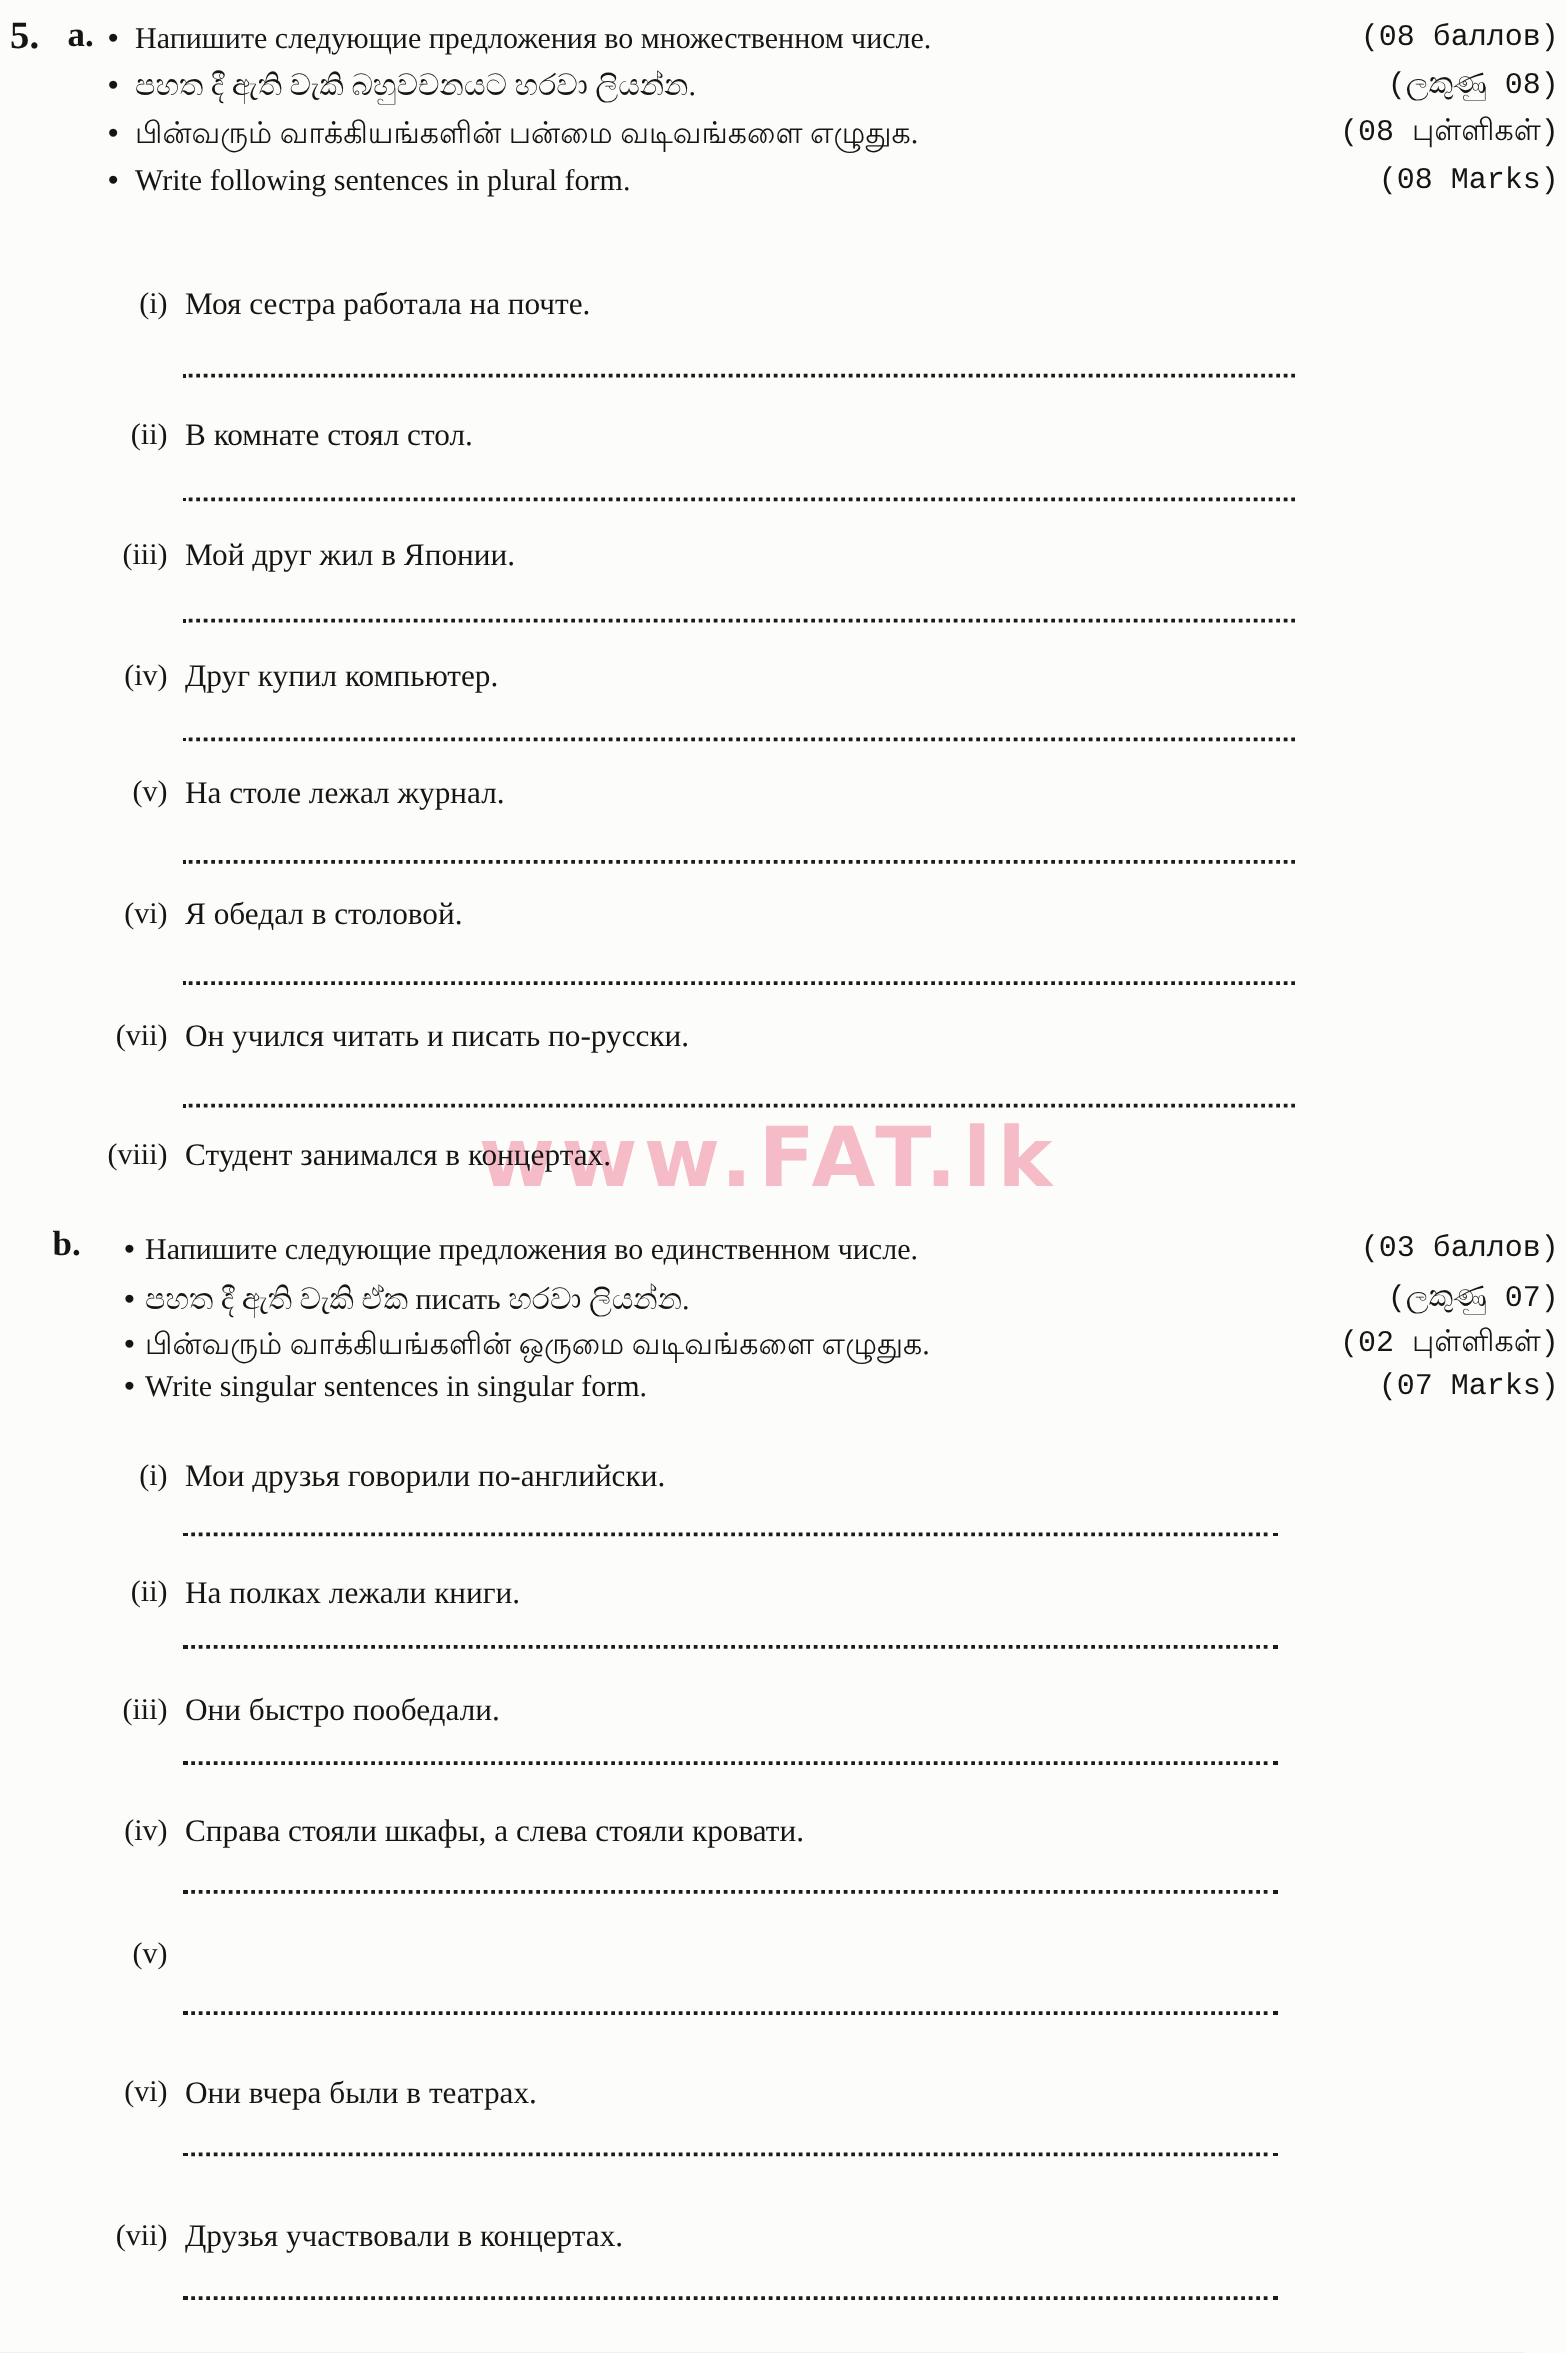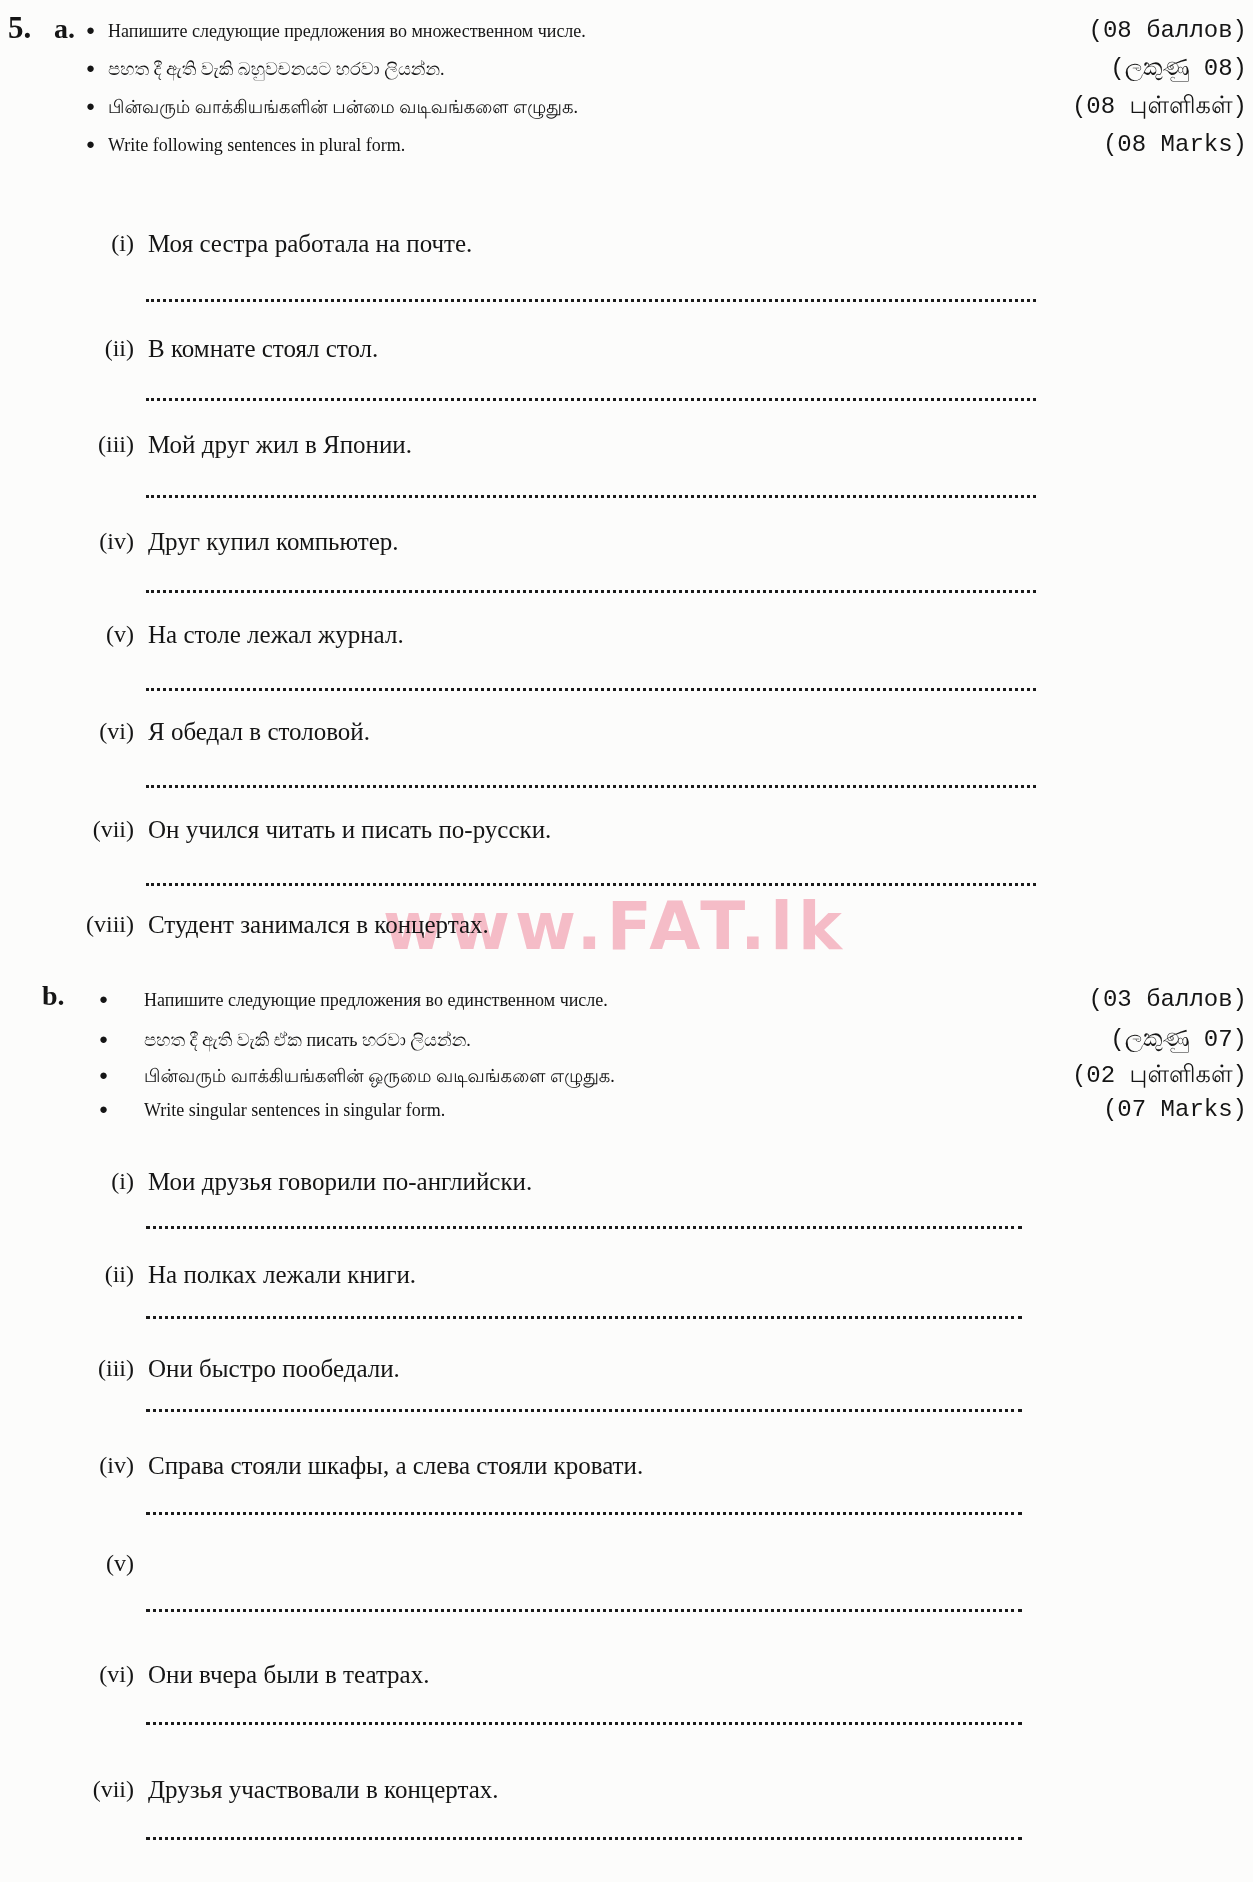--- a/index.html
+++ b/index.html
@@ -25,32 +25,32 @@
   .instr{
     position:absolute;right:6px;
     display:flex;align-items:flex-start;
   }
   .instr .bullet{
     font-size:15px;line-height:30px;
     flex:0 0 auto;
   }
   .instr .htext{
     margin-left:13px;
-    font-size:18px;line-height:32px;
+    font-size:24px;line-height:32px;
     white-space:nowrap;
   }
   .instr .marks{
     margin-left:auto;
     font-size:24px;line-height:32px;
     white-space:nowrap;
     font-family:Liberation Mono, monospace;
   }
   .sec-a-instr{left:86px;}
   .sec-b-instr{left:99px;}
-  .sec-b-instr .htext{margin-left:36px;}
+  .sec-b-instr .htext{margin-left:8px;}
   .item{
     position:absolute;left:50px;
     display:flex;align-items:flex-start;
   }
   .item .inum{
     flex:0 0 84px;width:84px;
     padding-right:14px;
     text-align:right;
     font-size:24px;line-height:31px;
   }

